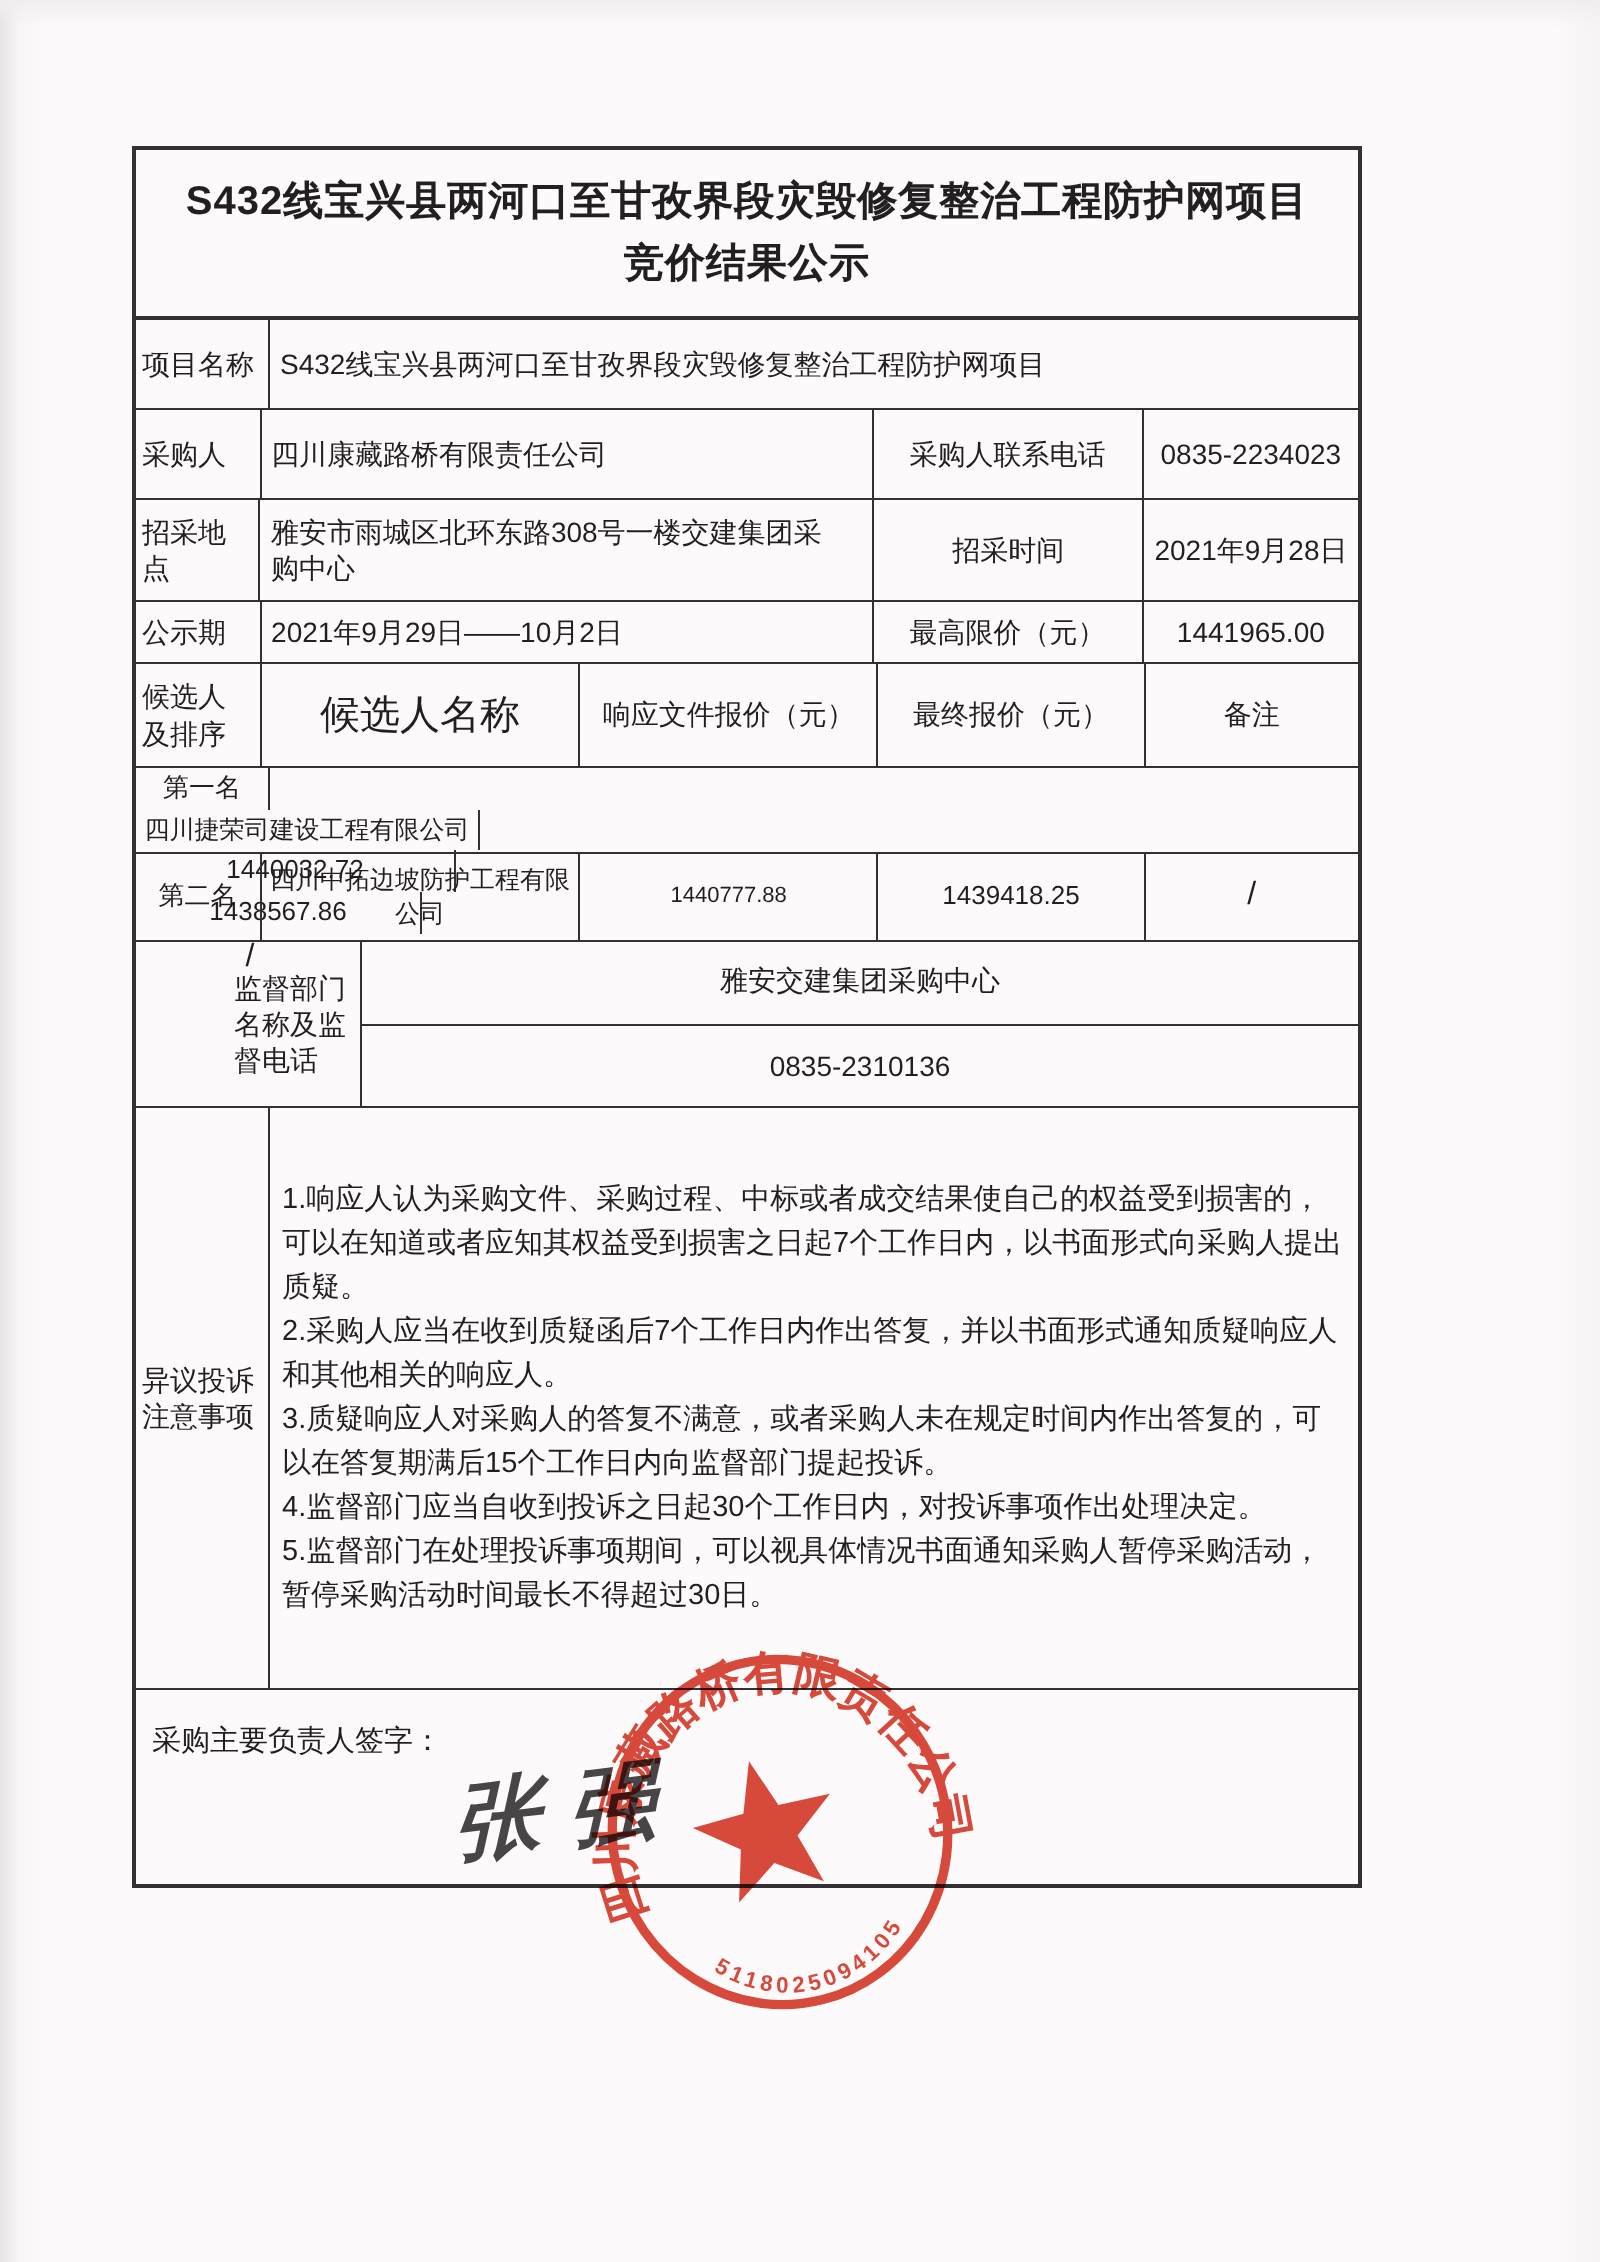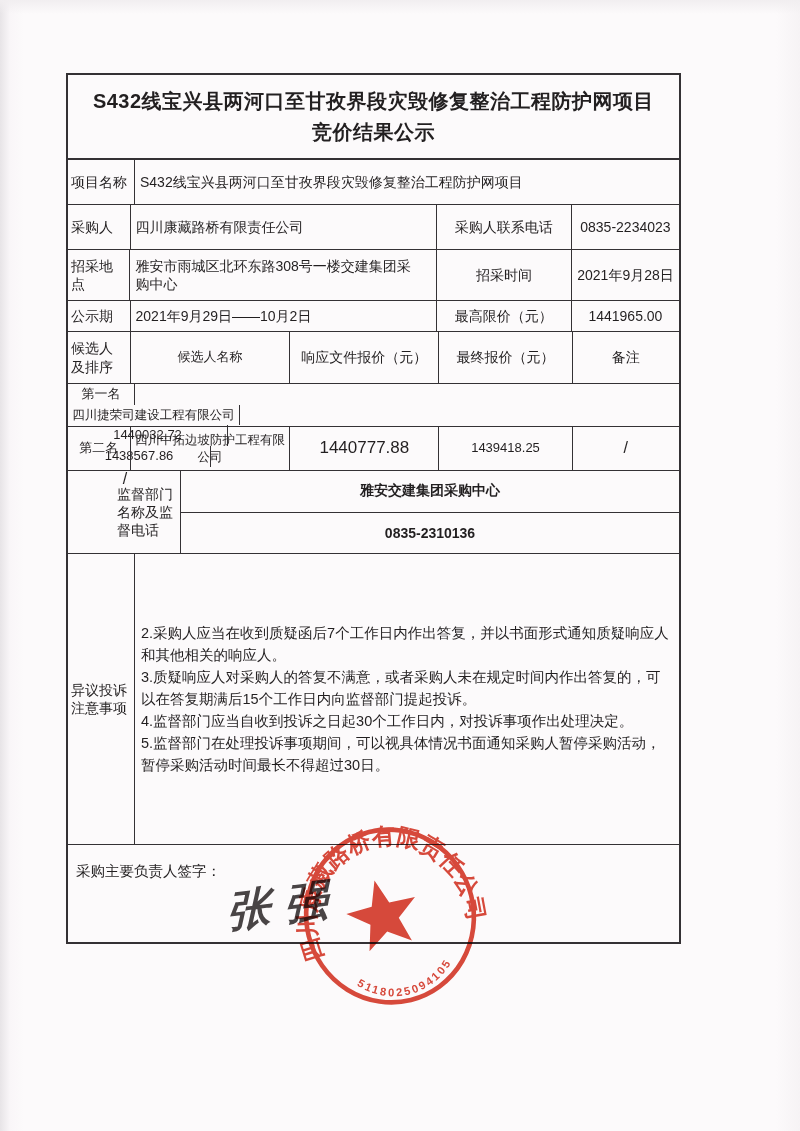--- a/index.html
+++ b/index.html
@@ -61,21 +61,21 @@
   .w-remark { width:114px; }
   .title-cell {
     width:100%; border-right:none;
     flex-direction:column; justify-content:center;
     font-size:20px; font-weight:bold; text-align:center;
     line-height:1.55; letter-spacing:0.5px;
   }
   .venue-val { padding-right:18px; }
   .full-rest { flex:1; }
   .sup-stack { flex:1; display:flex; flex-direction:column; }
-  .sup-sub { flex:1; display:flex; align-items:center; justify-content:center;font-weight:bold; }
+  .sup-sub { flex:1; display:flex; align-items:center; justify-content:center; }
   .sup-sub:first-child { border-bottom:1.5px solid #343134; }
   .objection-cell {
     flex:1; flex-direction:column; justify-content:center; align-items:flex-start;
     font-size:14.5px; line-height:1.52; padding:4px 6px;
   }
   .objection-cell div { text-align:left; }
   .sign-cell { width:100%; border-right:none; font-size:14.5px; padding-left:8px; }
   
   .signature {
     position:absolute; left:226px; top:876px;
@@ -129,54 +129,55 @@
 
   <div class="row r-publicity">
     <div class="cell label-col c-left">公示期</div>
     <div class="cell c-left w-value">2021年9月29日——10月2日</div>
     <div class="cell c-center w-sublabel">最高限价（元）</div>
     <div class="cell c-center w-subvalue">1441965.00</div>
   </div>
 
   <div class="row r-cand-head">
     <div class="cell label-col c-left">候选人及排序</div>
-    <div class="cell c-center w-cname" style="font-size:13px">候选人名称</div>
+    <div class="cell c-center w-cname" style="font-size:20px">候选人名称</div>
     <div class="cell c-center w-docprice">响应文件报价（元）</div>
     <div class="cell c-center w-final">最终报价（元）</div>
     <div class="cell c-center w-remark">备注</div>
   </div>
 
   <div class="row r-cand1">
     <div class="cell label-col c-center" style="font-size:13px">第一名</div>
     <div class="cell c-center w-cname">四川捷荣司建设工程有限公司</div>
     <div class="cell c-center w-docprice" style="font-size:13px">1440032.72</div>
     <div class="cell c-center w-final" style="font-size:13px">1438567.86</div>
     <div class="cell c-center w-remark" style="font-size:16px">/</div>
   </div>
 
   <div class="row r-cand2">
     <div class="cell label-col c-center" style="font-size:13px">第二名</div>
     <div class="cell c-center w-cname">四川中拓边坡防护工程有限公司</div>
-    <div class="cell c-center w-docprice" style="font-size:17px">1440777.88</div>
+    <div class="cell c-center w-docprice" style="font-size:11px">1440777.88</div>
     <div class="cell c-center w-final" style="font-size:13px">1439418.25</div>
     <div class="cell c-center w-remark" style="font-size:16px">/</div>
   </div>
 
 
   <div class="row r-supervision">
     <div class="cell label-col c-left">监督部门名称及监督电话</div>
     <div class="sup-stack">
       <div class="sup-sub">雅安交建集团采购中心</div>
       <div class="sup-sub">0835-2310136</div>
     </div>
   </div>
 
   <div class="row r-objection">
     <div class="cell label-col c-left">异议投诉注意事项</div>
     <div class="cell objection-cell">
+      <div>1.响应人认为采购文件、采购过程、中标或者成交结果使自己的权益受到损害的，可以在知道或者应知其权益受到损害之日起7个工作日内，以书面形式向采购人提出质疑。</div>
       <div>2.采购人应当在收到质疑函后7个工作日内作出答复，并以书面形式通知质疑响应人和其他相关的响应人。</div>
       <div>3.质疑响应人对采购人的答复不满意，或者采购人未在规定时间内作出答复的，可以在答复期满后15个工作日内向监督部门提起投诉。</div>
       <div>4.监督部门应当自收到投诉之日起30个工作日内，对投诉事项作出处理决定。</div>
       <div>5.监督部门在处理投诉事项期间，可以视具体情况书面通知采购人暂停采购活动，暂停采购活动时间最长不得超过30日。</div>
     </div>
   </div>
 
   <div class="row r-sign">
     <div class="cell sign-cell c-left">采购主要负责人签字：</div>
   </div>

